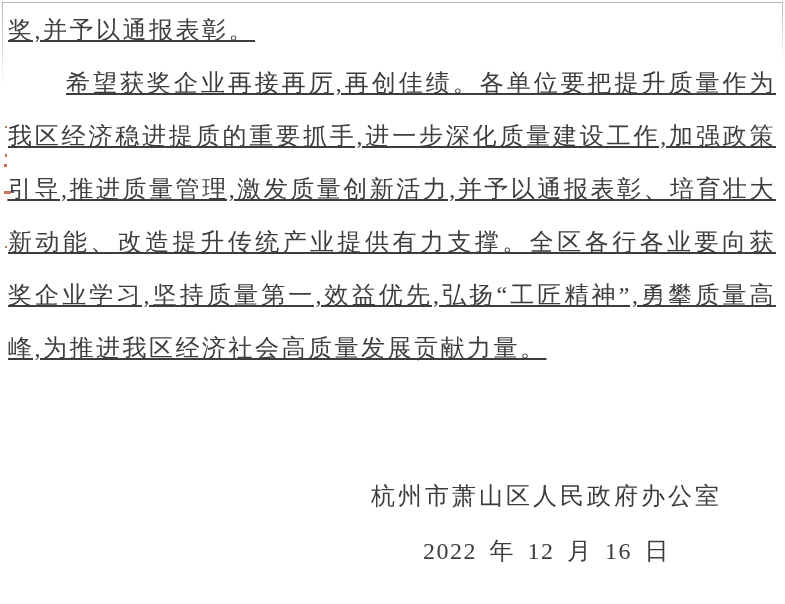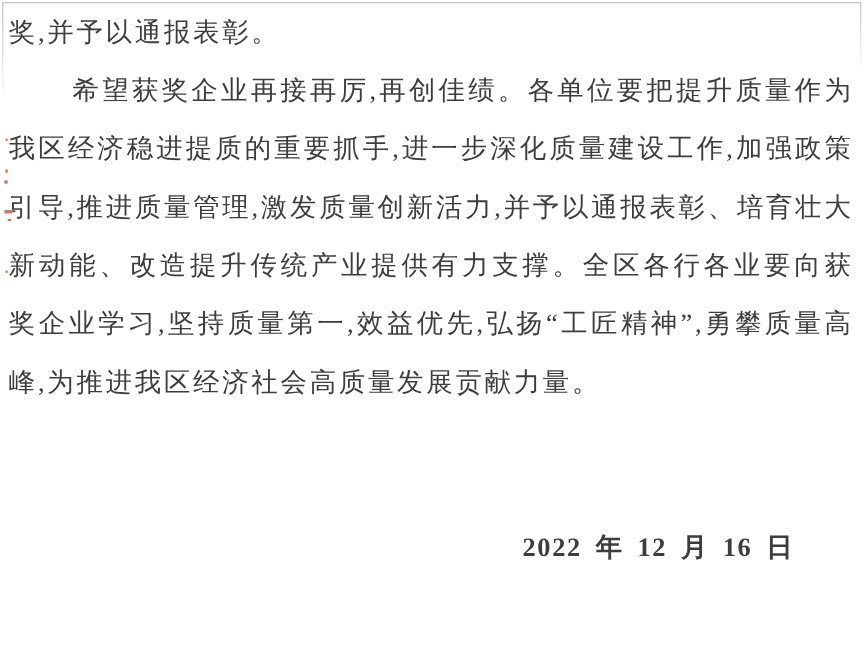--- a/index.html
+++ b/index.html
@@ -56,20 +56,21 @@
     top: 4px;
     width: 768px;
     font-size: 24px;
     line-height: 53px;
     letter-spacing: 2.5px;
     text-align: justify;
     text-justify: inter-character;
   }
   .body-text p {
     margin: 0;
+    text-decoration: underline;
   }
   .body-text p.indent {
     text-indent: 58px;
   }
 
   .signoff {
     position: absolute;
     top: 470px;
     right: 63px;
     text-align: center;
@@ -80,21 +81,20 @@
     letter-spacing: 3px;
     white-space: nowrap;
   }
   .signoff .date {
     font-size: 24px;
     line-height: 53px;
     letter-spacing: 1.5px;
     word-spacing: 5px;
     margin-top: 2px;
     white-space: nowrap;
-    font-weight: bold;
   }
 </style>
 </head>
 <body>
 
 <div class="page">
 
   <div class="border-top"></div>
   <div class="border-left"></div>
   <div class="border-right"></div>
@@ -106,16 +106,17 @@
   <div class="artifact dark" style="left:11px; top:191px; width:3px; height:2px;"></div>
   <div class="artifact" style="left:7px; top:199px; width:3px; height:2px;"></div>
   <div class="artifact" style="left:5px; top:246px; width:2px; height:2px;"></div>
 
   <div class="body-text">
     <p>奖,并予以通报表彰。</p>
     <p class="indent">希望获奖企业再接再厉,再创佳绩。各单位要把提升质量作为我区经济稳进提质的重要抓手,进一步深化质量建设工作,加强政策引导,推进质量管理,激发质量创新活力,并予以通报表彰、培育壮大新动能、改造提升传统产业提供有力支撑。全区各行各业要向获奖企业学习,坚持质量第一,效益优先,弘扬“工匠精神”,勇攀质量高峰,为推进我区经济社会高质量发展贡献力量。</p>
   </div>
 
   <div class="signoff">
+    <div class="signature">杭州市萧山区人民政府办公室</div>
     <div class="date">2022 年 12 月 16 日</div>
   </div>
 
 </div>
 
 </body></html>

